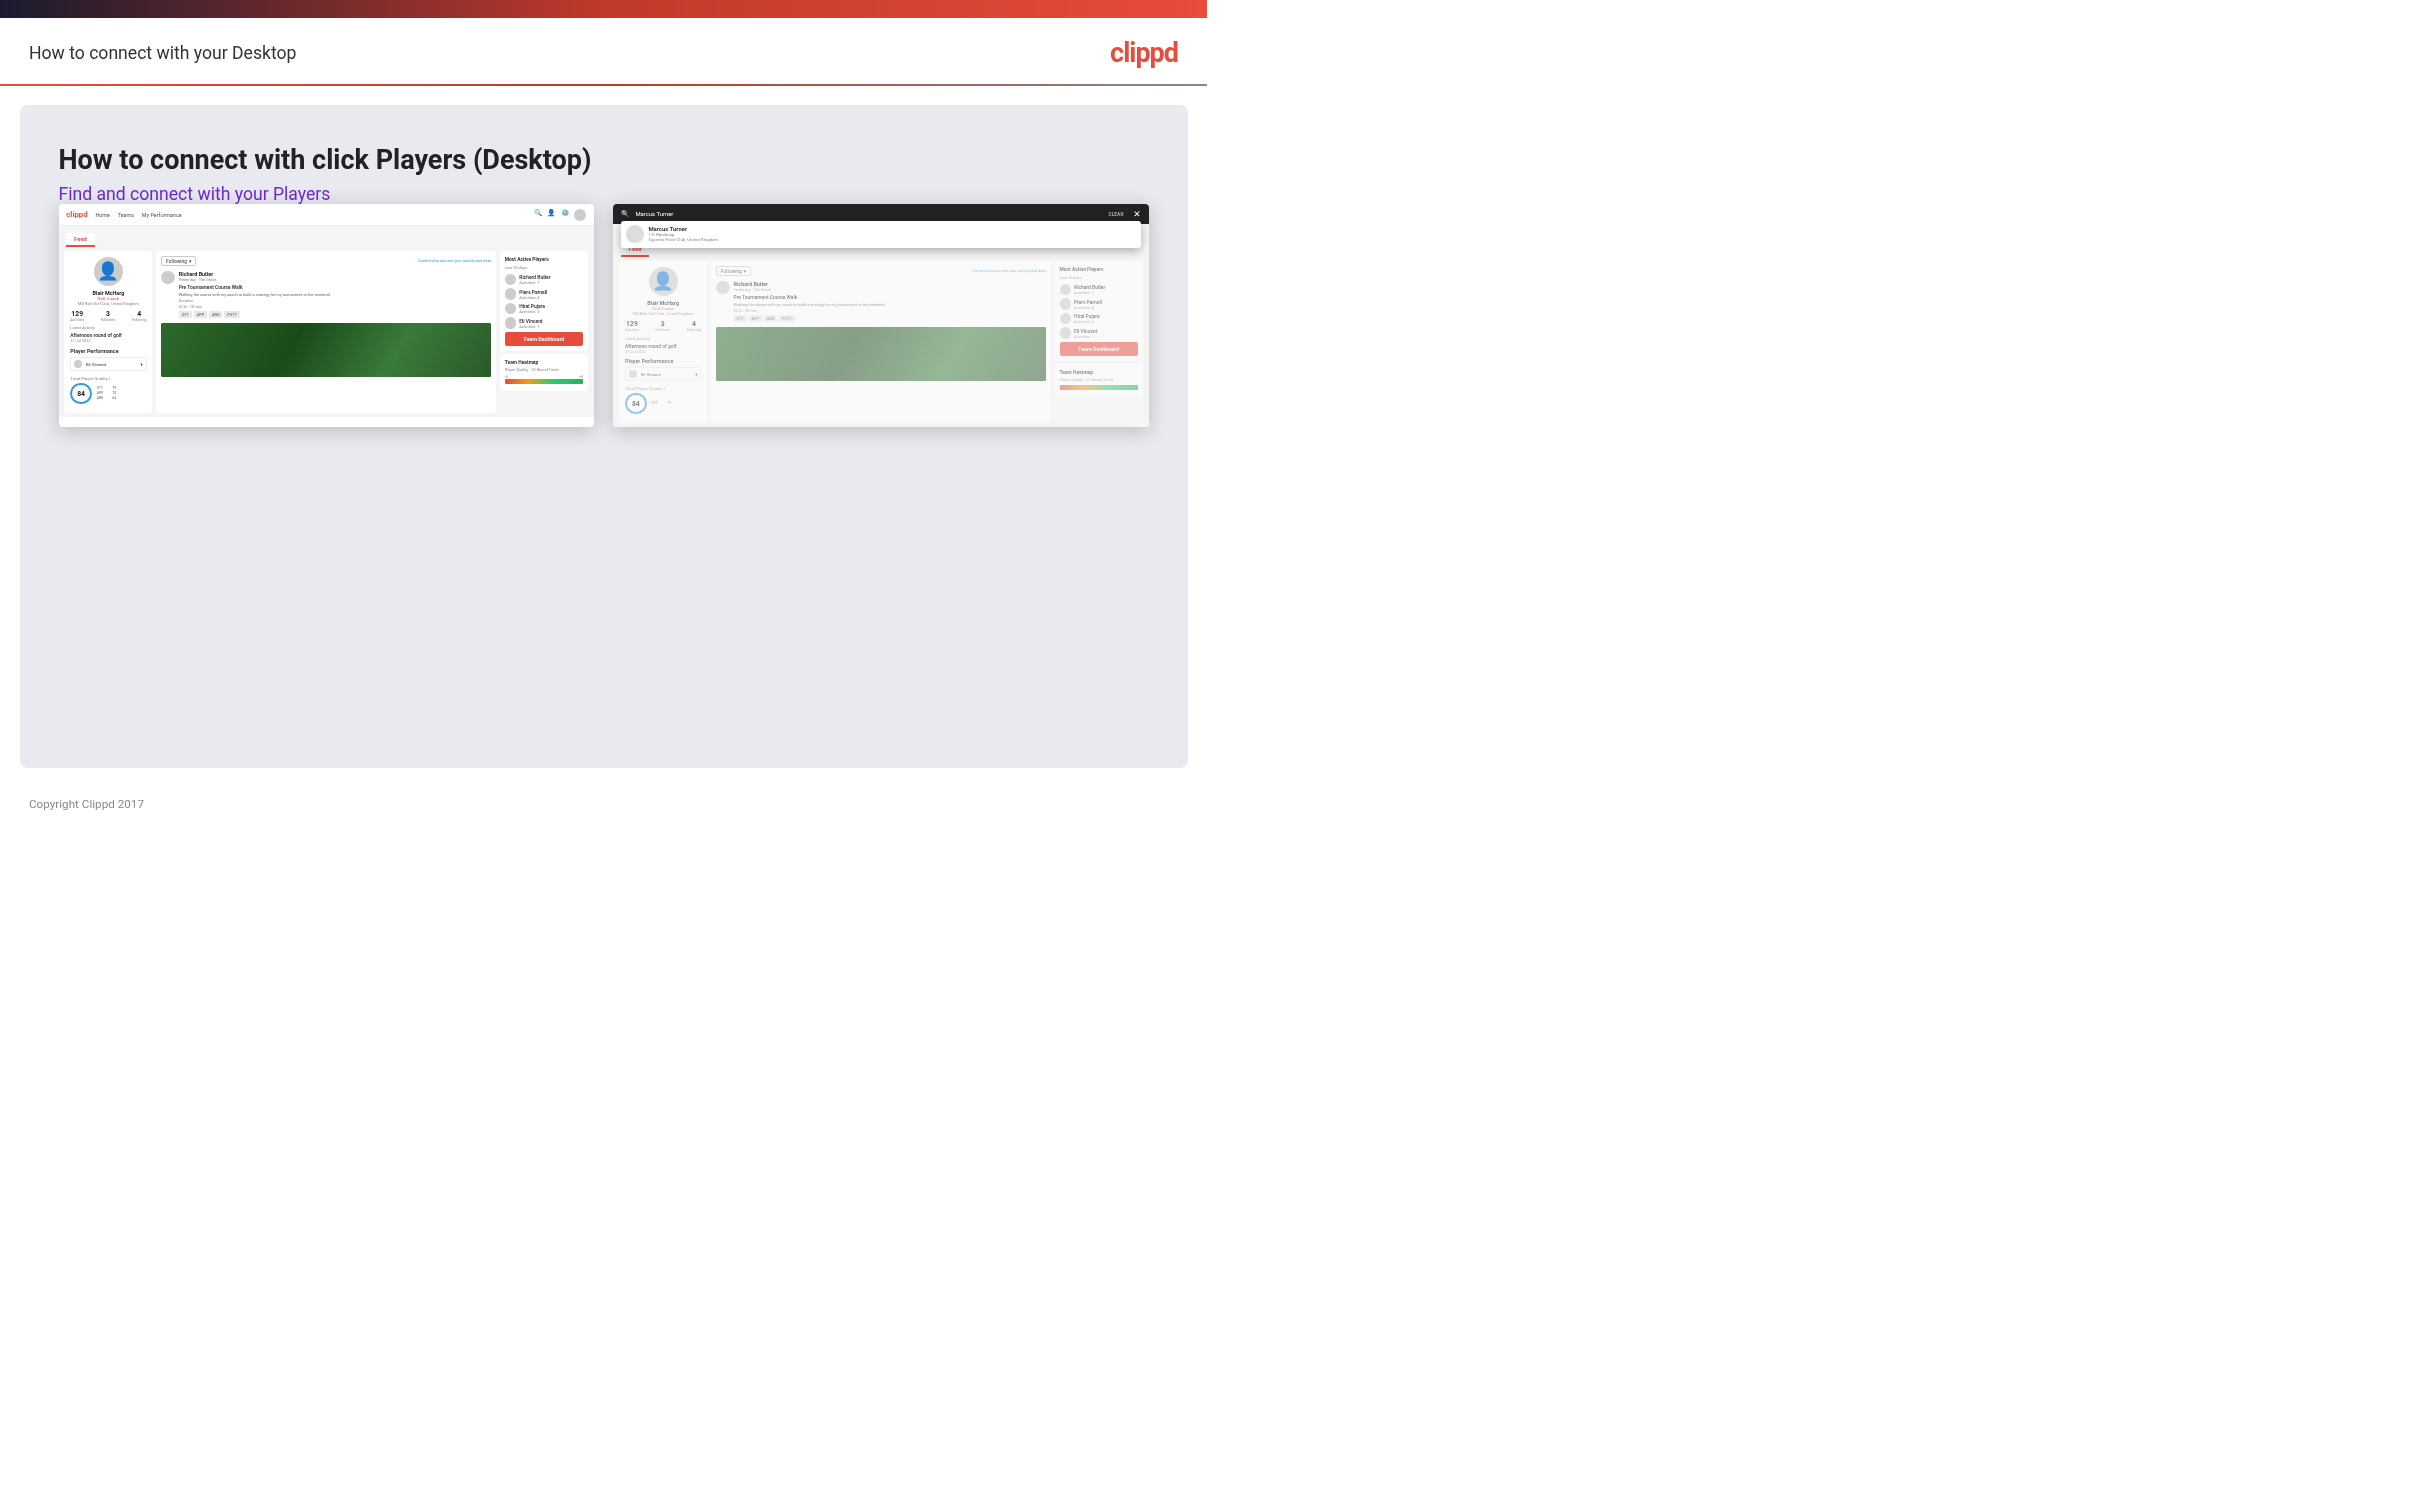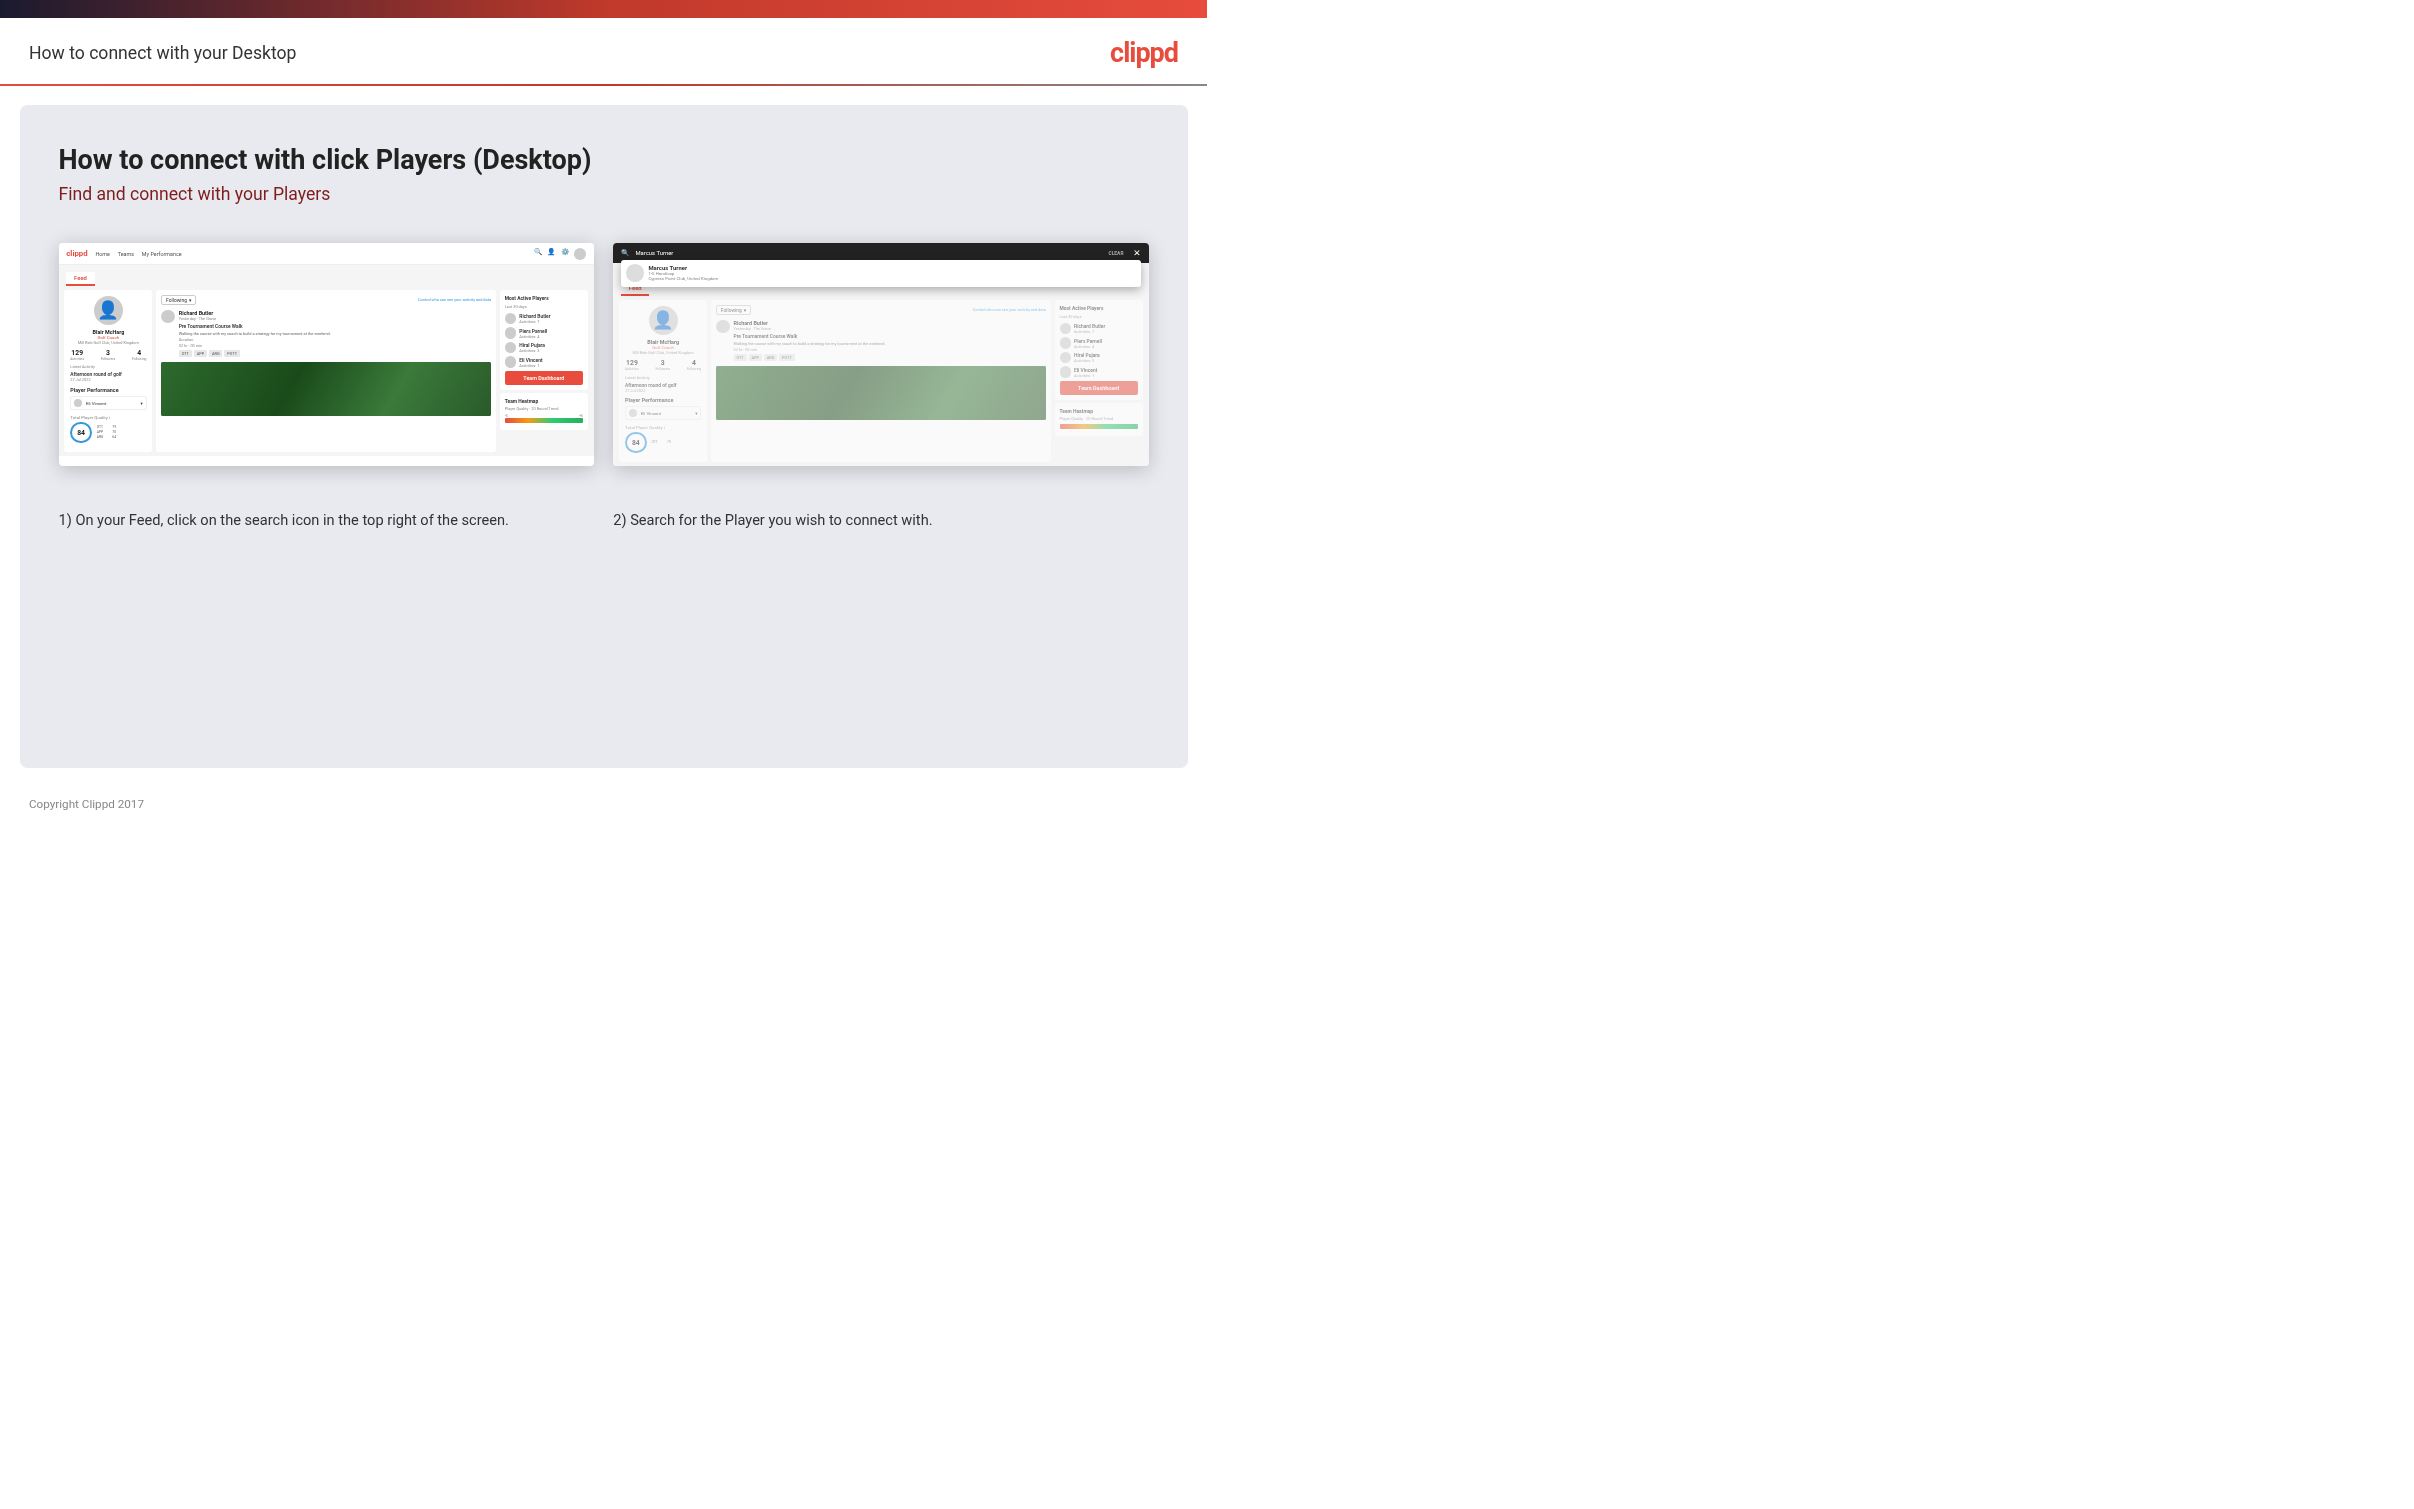--- a/index.html
+++ b/index.html
@@ -53,22 +53,21 @@
     }
 
     .main-title {
       font-size: 27px;
       font-weight: 700;
       color: #222;
       margin-bottom: 7.8px;
     }
     .main-subtitle {
       font-size: 17.6px;
-      color: #7f1d1d;
-      margin-bottom: 39px;
+      color: #6d28d9;
     }
 
     
     .screenshots-row {
       display: flex;
       gap: 19.5px;
       margin-bottom: 29px;
     }
 
     .screenshot-container {
@@ -629,27 +628,19 @@
                 <div class="heatmap-bar"></div>
               </div>
             </div>
           </div>
         </div>
       </div>
     </div>
 
   </div>
 
-  <div class="screenshots-row">
-    <div style="flex:1;">
-      <div class="caption">1) On your Feed, click on the search icon in the top right of the screen.</div>
-    </div>
-    <div style="flex:1;">
-      <div class="caption">2) Search for the Player you wish to connect with.</div>
-    </div>
-  </div>
 
 </div>
 
 <div class="footer">
   <span>Copyright Clippd 2017</span>
 </div>
 
 
 </body></html>

